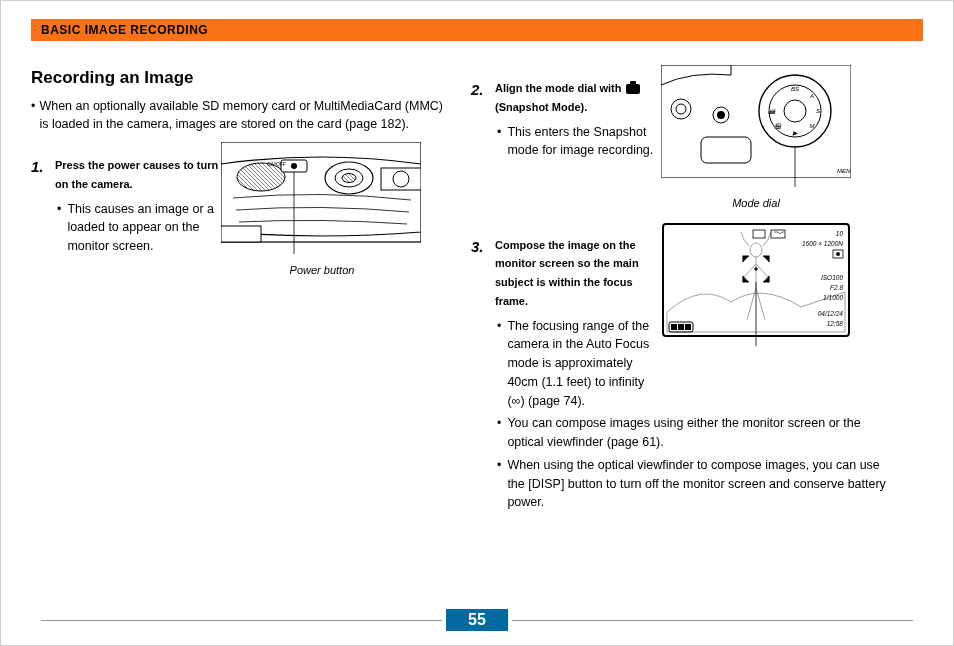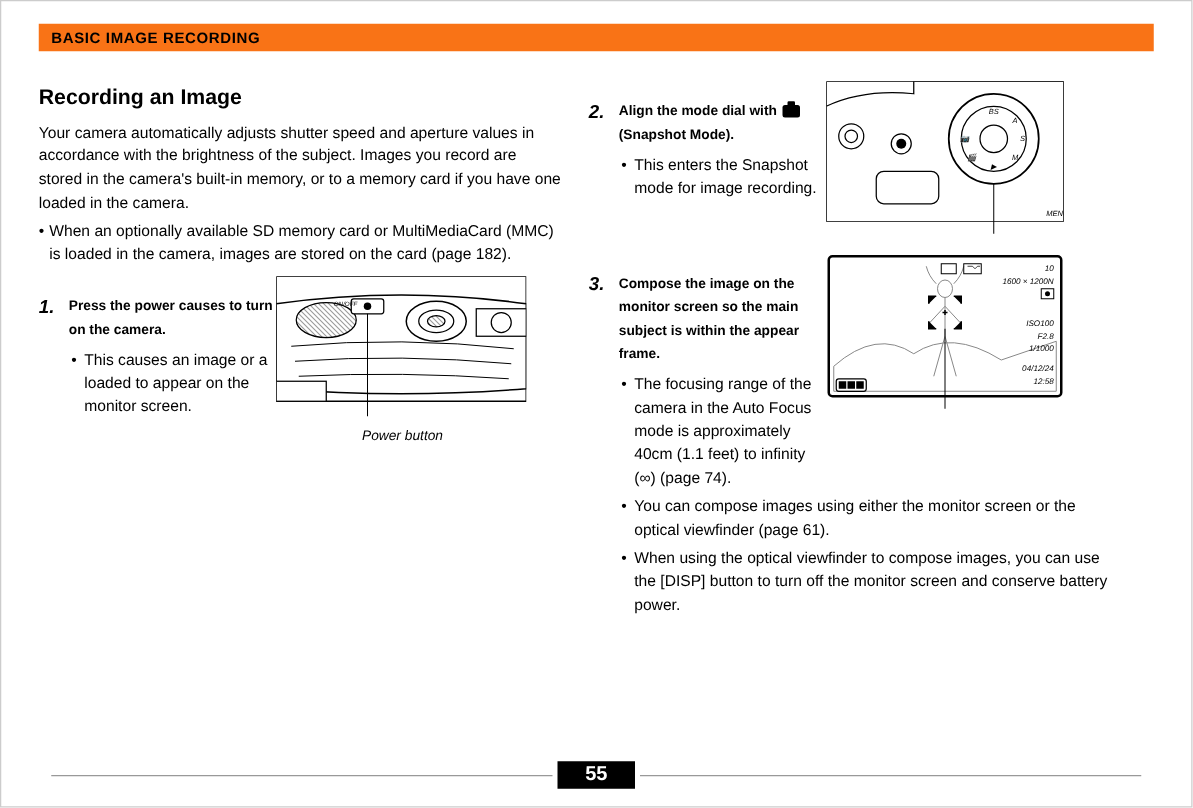--- a/index.html
+++ b/index.html
@@ -104,41 +104,40 @@
     display: flex;
     align-items: center;
     padding: 0 40px;
   }
   .footer .line {
     flex: 1;
     height: 1px;
     background: #999;
   }
   .footer .pagebox {
-    background: #000000;
+    background: #0369a1;
     color: #fff;
     font-weight: bold;
     font-size: 16px;
     padding: 2px 22px;
     margin: 0 4px;
   }
   svg { display: block; }
 </style>
 </head>
 <body>
 
 <div class="page">
 
   <div class="header-band">BASIC IMAGE RECORDING</div>
 
   <div class="columns">
 
     <div class="col">
       <h1 class="section-title">Recording an Image</h1>
-      <p class="intro">Your camera automatically adjusts shutter speed and aperture values in accordance with the brightness of the subject. Images you record are stored in the camera's built-in memory, or to a memory card if you have one loaded in the camera.</p>
       <div class="bullet-top">
         <span class="dot">•</span>
         <span>When an optionally available SD memory card or MultiMediaCard (MMC) is loaded in the camera, images are stored on the card (page 182).</span>
       </div>
 
       <div class="step-row">
         <div class="step-text">
           <div class="step">
             <span class="step-num">1.</span>
             <div class="step-body"><b>Press the power causes to turn on the camera.</b></div>
@@ -209,28 +208,29 @@
               <text x="117" y="63">🎬</text>
               <text x="111" y="48">📷</text>
             </g>
             <circle cx="134" cy="46" r="11" fill="#fff" stroke="#000"></circle>
             <text x="176" y="108" font-size="6" fill="#000">MENU</text>
             <circle cx="60" cy="50" r="8" fill="#fff" stroke="#000"></circle>
             <circle cx="60" cy="50" r="4" fill="#000"></circle>
             <rect x="40" y="72" width="50" height="26" rx="6" fill="#fff" stroke="#000"></rect>
             <line x1="134" y1="82" x2="134" y2="122" stroke="#000" stroke-width="0.8"></line>
           </svg>
+          <div class="fig-caption">Mode dial</div>
         </div>
       </div>
 
       <div class="step-row" style="margin-top:10px;">
         <div class="step-text">
           <div class="step">
             <span class="step-num">3.</span>
-            <div class="step-body"><b>Compose the image on the monitor screen so the main subject is within the appear frame.</b></div>
+            <div class="step-body"><b>Compose the image on the monitor screen so the main subject is within the focus frame.</b></div>
           </div>
           <div class="step-sub">
             <span class="dot">•</span>
             <span>The focusing range of the camera in the Auto Focus mode is approximately 40cm (1.1 feet) to infinity (∞) (page 74).</span>
           </div>
         </div>
         <div class="fig-wrap fig3">
           <svg width="190" height="128" viewBox="0 0 190 128">
             <rect x="2" y="2" width="186" height="112" fill="#fff" stroke="#000" stroke-width="2" rx="3"></rect>
             <path d="M6,90 Q40,60 70,80 Q100,60 140,85 L184,70 L184,110 L6,110 Z" fill="none" stroke="#888" stroke-width="0.8"></path>

